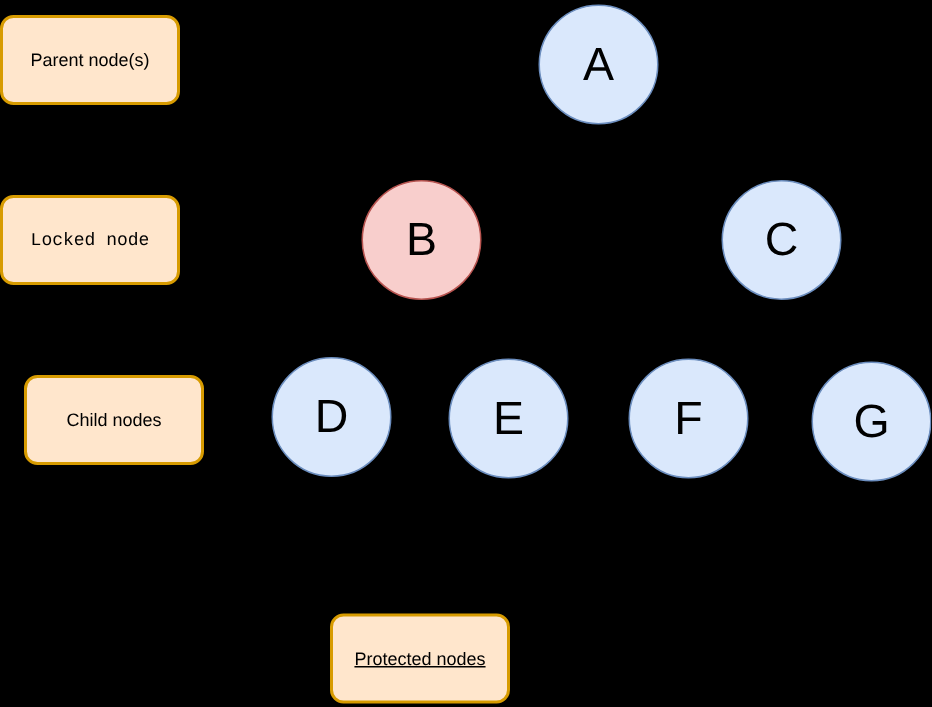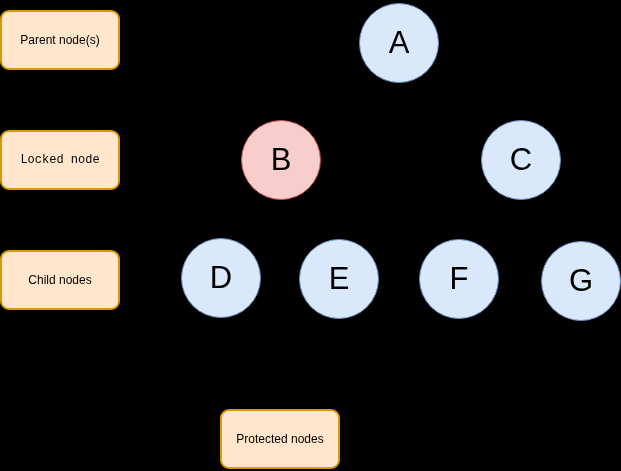--- a/index.html
+++ b/index.html
@@ -27,22 +27,22 @@
     align-items: center;
     justify-content: center;
     text-align: center;
     font-size: 12px;
     color: var(--text, #000000);
     line-height: 1.2;
     padding: 2px;
   }
   .pos-legend-parent    { left: 0px;   top: 10px;  }
   .pos-legend-locked    { left: 0px;   top: 130px; font-family: Liberation Mono, monospace; }
-  .pos-legend-child     { left: 0px;   top: 250px; }
-  .pos-legend-protected { left: 220px; top: 409px; }
+  .pos-legend-child     { left: 16px;   top: 250px; }
+  .pos-legend-protected { left: 220px; top: 409px; text-decoration: underline; }
 
   .node {
     position: absolute;
     width: 80px;
     height: 80px;
     box-sizing: border-box;
     border-radius: 50%;
     display: flex;
     align-items: center;
     justify-content: center;

